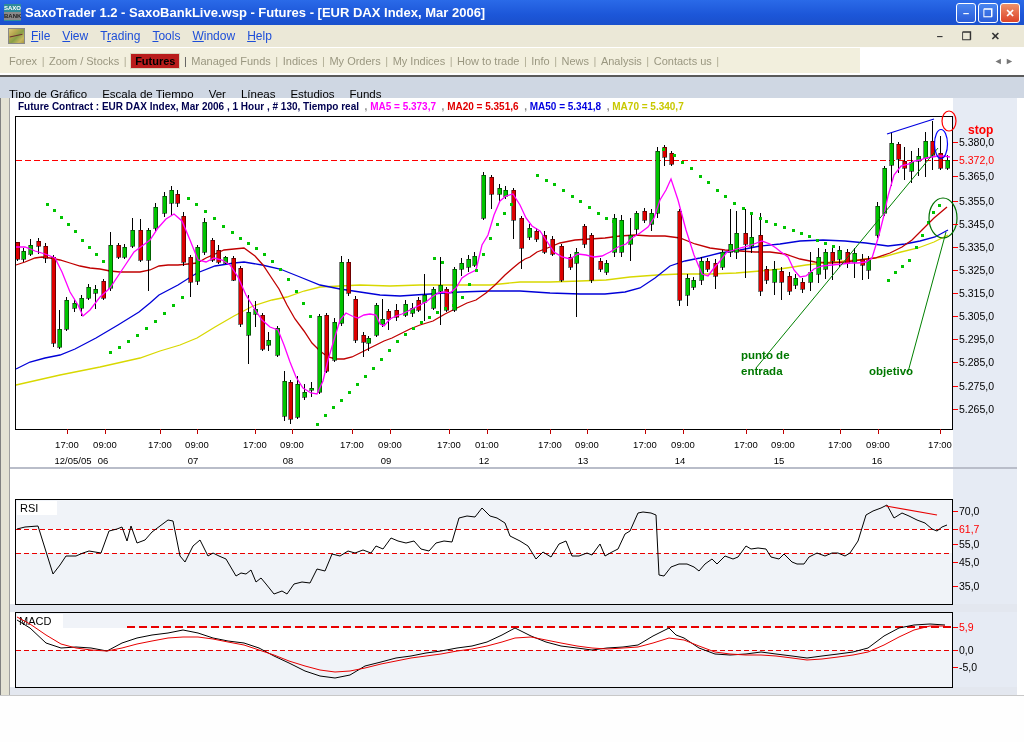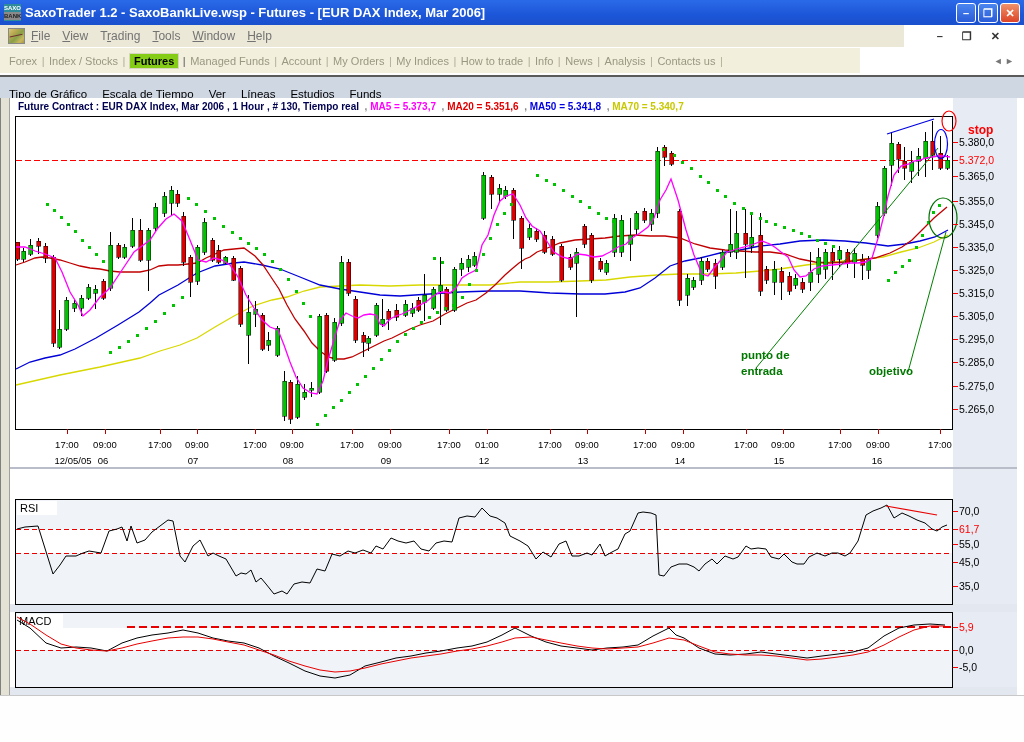--- a/index.html
+++ b/index.html
@@ -3,28 +3,28 @@
 *{margin:0;padding:0;box-sizing:border-box}
 body{width:1024px;height:742px;font-family:"Liberation Sans",sans-serif;position:relative;background:#fff;overflow:hidden}
 .titlebar{position:absolute;left:0;top:0;width:1024px;height:25px;background:linear-gradient(#2a6ae8,#1c56d8 60%,#1a50cc);display:flex;align-items:center}
 .ticon{width:17px;height:17px;margin-left:4px;background:#2e8b9a;position:relative;font-weight:bold}
 .ticon div{font-size:6px;color:#fff;text-align:center;line-height:8px}
 .ticon .b2{background:#8a8a8a;color:#222}
 .ttext{color:#fff;font-weight:bold;font-size:13px;margin-left:4px}
 .wbtns{position:absolute;right:4px;top:3px;display:flex;gap:2px}
 .wb{width:20px;height:20px;border-radius:3px;border:1px solid #fff;color:#fff;font-size:11px;text-align:center;line-height:18px;background:linear-gradient(#4a86f0,#2a5cd8);font-weight:bold}
 .wb.close{background:linear-gradient(#f0926a,#dc4428)}
-.menubar{position:absolute;left:0;top:25px;width:904px;height:22px;background:#ebe8d7;display:flex;align-items:center;font-size:12px;color:#737373}
+.menubar{position:absolute;left:0;top:25px;width:1024px;height:22px;background:#ebe8d7;display:flex;align-items:center;font-size:12px;color:#1d4ed8}
 .mitem{margin:0 6px;font-size:12px}
 .mico{width:17px;height:16px;margin-left:8px;border:1px solid #888;position:relative;background:linear-gradient(135deg,#d8c878 0%,#b8a850 30%,#88a048 55%,#c8b860 80%,#a89840 100%)}
 .mico:after{content:"";position:absolute;left:1px;top:6px;width:13px;height:4px;border-top:1px solid #703030;transform:rotate(-12deg)}
 .tabbar{position:absolute;left:0;top:47px;width:860px;height:26px;background:#f2efdd;border-top:1px solid #fff;font-size:11px;color:#9a9780;display:flex;align-items:center}
 .tab{padding:0 1px;white-space:nowrap}
 .tsep{color:#b0ad95;margin:0 3.5px}
-.tab.sel{background:#84cc16;color:#000;border:1px solid #d8d5c0;padding:1px 4px;font-weight:bold}
+.tab.sel{background:#b91c1c;color:#000;border:1px solid #d8d5c0;padding:1px 4px;font-weight:bold}
 .toolbar{position:absolute;left:0;top:75px;width:1024px;height:36px;background:#cfd7e3;border-top:2px solid #5a5a5a;display:flex;align-items:center;font-size:11.5px;color:#000}
 .titem{margin-right:15px}
 .chartwin{position:absolute;left:0;top:98px;width:1024px;height:644px;background:#ffffff}
 .leftstrip{position:absolute;left:0;top:98px;width:10px;height:644px;background:#e4e2d4;border-right:1px solid #a0a0a0;border-left:1px solid #808080}
 .rightgutter{position:absolute;left:953px;top:98px;width:64px;height:644px;background:#e6ebf4}
 .header{position:absolute;left:18px;top:101px;font-size:10px;font-weight:bold;color:#000050;white-space:nowrap}
 .hsep{position:absolute;left:10px;top:467px;width:1007px;height:2px;background:#b9bdc9}
 .hsep2{position:absolute;left:10px;top:604px;width:1007px;height:8px;background:#e3e7ef}
 .hsep3{position:absolute;left:10px;top:687px;width:1007px;height:8px;background:#e3e7ef}
 .bottomarea{position:absolute;left:0px;top:695px;width:1024px;height:47px;background:#fefefe;border-top:1px solid #c8c8c8}
@@ -51,27 +51,27 @@
     <div class="mitem">T<u>r</u>ading</div>
  <div class="mitem"><u>T</u>ools</div>
     <div class="mitem"><u>W</u>indow</div>
     <div class="mitem"><u>H</u>elp</div>
 </div>
 <div class="mbtns">– ❐ ✕</div>
 <div class="tabbar">
  <span style="width:8px"></span>
     <span class="tab">Forex</span>
     <span class="tsep">|</span>
-    <span class="tab">Index / Stocks</span>
+    <span class="tab">Zoom / Stocks</span>
     <span class="tsep">|</span>
     <span class="tab sel">Futures</span>
     <span class="tsep" style="color:#555">|</span>
     <span class="tab">Managed Funds</span>
     <span class="tsep">|</span>
-    <span class="tab">Account</span>
+    <span class="tab">Indices</span>
     <span class="tsep">|</span>
     <span class="tab">My Orders</span>
     <span class="tsep">|</span>
     <span class="tab">My Indices</span>
     <span class="tsep">|</span>
     <span class="tab">How to trade</span>
     <span class="tsep">|</span>
     <span class="tab">Info</span>
     <span class="tsep">|</span>
     <span class="tab">News</span>

